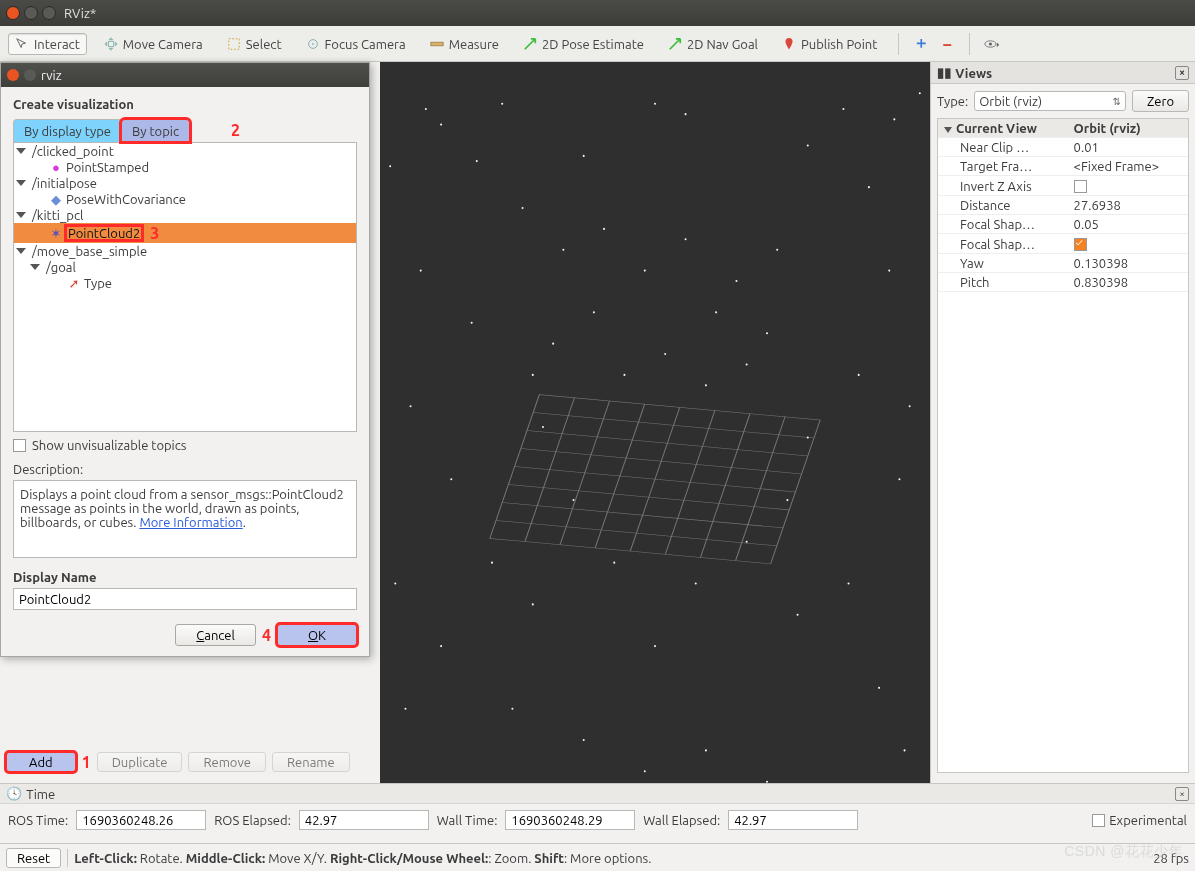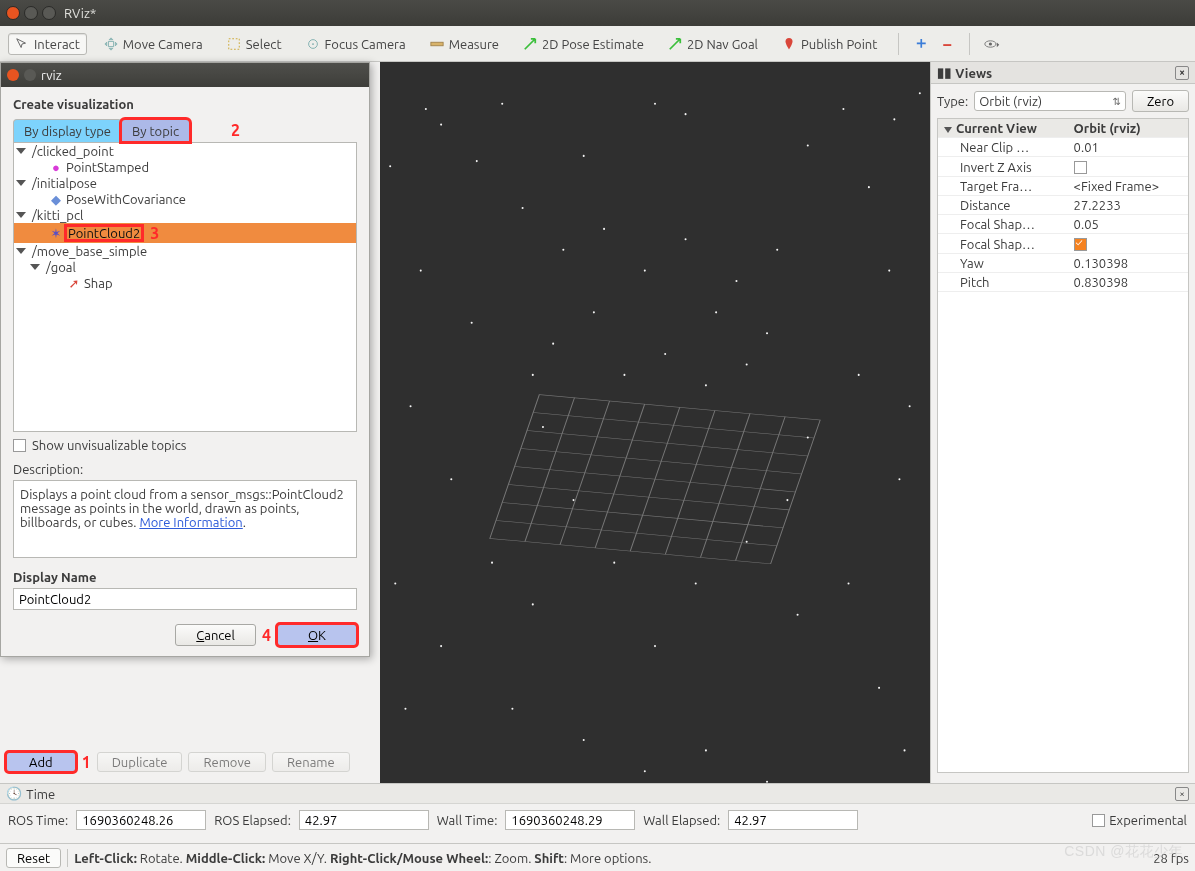--- a/index.html
+++ b/index.html
@@ -272,30 +272,30 @@
         <tbody>
             <tr>
               <th><span class="tri"></span><span>Current View</span></th>
               <th>Orbit (rviz)</th>
             </tr>
         <tr>
               <td style="padding-left:22px">Near Clip …</td>
               <td>0.01</td>
             </tr>
         <tr>
+              <td style="padding-left:22px">Target Fra…</td>
+              <td>&lt;Fixed Frame&gt;</td>
+            </tr>
+        <tr>
               <td style="padding-left:22px">Invert Z Axis</td>
               <td><span class="chkbox"></span></td>
             </tr>
         <tr>
-              <td style="padding-left:22px">Target Fra…</td>
-              <td>&lt;Fixed Frame&gt;</td>
-            </tr>
-        <tr>
               <td style="padding-left:22px">Distance</td>
-              <td>27.2233</td>
+              <td>27.6938</td>
             </tr>
         <tr>
               <td style="padding-left:22px">Focal Shap…</td>
               <td>0.05</td>
             </tr>
         <tr>
               <td style="padding-left:22px">Focal Shap…</td>
               <td><span class="chkbox checked"></span></td>
             </tr>
         <tr>
@@ -359,21 +359,21 @@
       <div class="tree-row">
           <span class="tri2"></span>
           <span>/move_base_simple</span>
         </div>
       <div class="tree-row tree-ind1">
           <span class="tri2"></span>
           <span>/goal</span>
         </div>
       <div class="tree-row tree-ind3">
           <span class="mini-ico" style="color:#d9463a;">➚</span>
-          <span>Shap</span>
+          <span>Type</span>
         </div>
     </div>
     <div style="display:flex;align-items:center;gap:6px;margin-top:6px;">
       <span class="chkbox"></span>
       <span>Show unvisualizable topics</span>
     </div>
     <div class="desc-lbl">Description:</div>
     <div class="desc-box">
       <span>Displays a point cloud from a sensor_msgs::PointCloud2 message as points in the world, drawn as points, billboards, or cubes. </span>
       <a>More Information</a><span>.</span>

